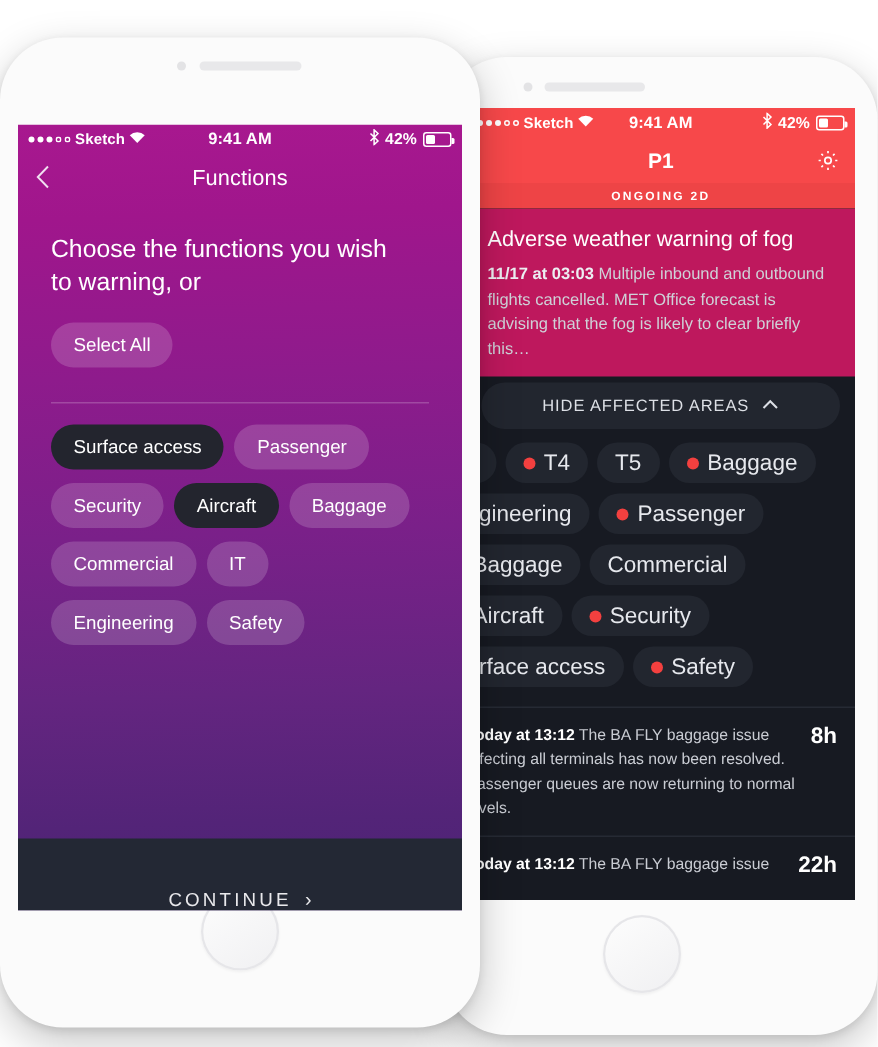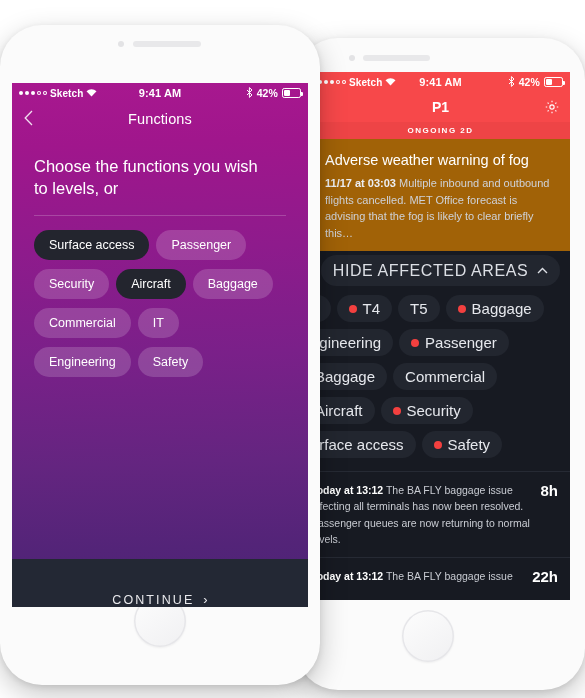--- a/index.html
+++ b/index.html
@@ -96,29 +96,29 @@
     background:#f7484a; height:30px; display:flex; align-items:center;
     justify-content:center; position:relative; flex:0 0 auto;
   }
   .navTitleB{ font-size:14px; font-weight:700; color:#fff; }
   .gear{ position:absolute; right:10px; top:50%; transform:translateY(-50%); cursor:pointer; display:flex; }
   .ongoing{
     background:#ee4446; height:17px; display:flex; align-items:center; justify-content:center;
     font-size:8px; font-weight:700; letter-spacing:1.5px; color:#fff; flex:0 0 auto;
   }
   .bodyB{ flex:1; overflow:hidden; display:flex; flex-direction:column; }
-  .alertBlk{ padding:13px 14px 10px 14px; background:#a16207; }
+  .alertBlk{ padding:13px 14px 10px 14px; background:#be185d; }
   .alertTitle{ font-size:14.5px; font-weight:400; color:#fff; margin-bottom:7px; }
   .alertBody{ font-size:11px; line-height:1.5; color:#cfd2d8; }
   .alertBody b{ font-weight:700; color:#eceef2; }
   .hideBtn{
     margin:4px 10px 0 10px; height:31px; border-radius:16px; background:#22262f;
     display:flex; align-items:center; justify-content:center; cursor:pointer;
   }
-  .hideBtn span.t{ font-size:16px; letter-spacing:.6px; color:#dcdfe5; }
+  .hideBtn span.t{ font-size:11px; letter-spacing:.6px; color:#dcdfe5; }
   .hideBtn span.c{ margin-left:9px; font-size:10px; color:#dcdfe5; }
   .areaChips{ display:flex; flex-wrap:wrap; padding:9px 0 6px 0; margin-left:-22px; }
   .achip{
     display:inline-flex; align-items:center; height:27px; border-radius:14px;
     background:#22262f; padding:0 12px; margin:0 6px 7px 0; font-size:15px; color:#e6e8ed;
     white-space:nowrap; cursor:pointer;
   }
   .achip .dot{ width:8px;height:8px;border-radius:50%; background:#f3403f; margin-right:6px; flex:0 0 auto; }
   .tl{ border-top:1px solid #262a34; padding:10px 12px 10px 0; margin-left:-22px; }
   .tlrow{ display:flex; }
@@ -309,21 +309,24 @@
         <div class="navbarA">
           <div class="backA">
             <svg width="9" height="16" viewBox="0 0 9 16" fill="none" stroke="#f0dff0" stroke-width="1.3">
                 <path d="M8 1 1.2 8 8 15"></path>
               </svg>
           </div>
           <div class="navTitleA">Functions</div>
         </div>
 
         <div class="bodyA">
-          <div class="promptA">Choose the functions you wish to levels, or</div>
+          <div class="promptA">Choose the functions you wish to warning, or</div>
+          <div class="selAllRow">
+            <div class="chip">Select All</div>
+          </div>
           <div class="divA"></div>
           <div class="chipsA" id="fnChips">
               <div class="chip sel">Surface access</div>
               <div class="chip">Passenger</div>
               <div class="chip">Security</div>
               <div class="chip sel">Aircraft</div>
               <div class="chip">Baggage</div>
               <div class="chip">Commercial</div>
               <div class="chip">IT</div>
               <div class="chip">Engineering</div>

